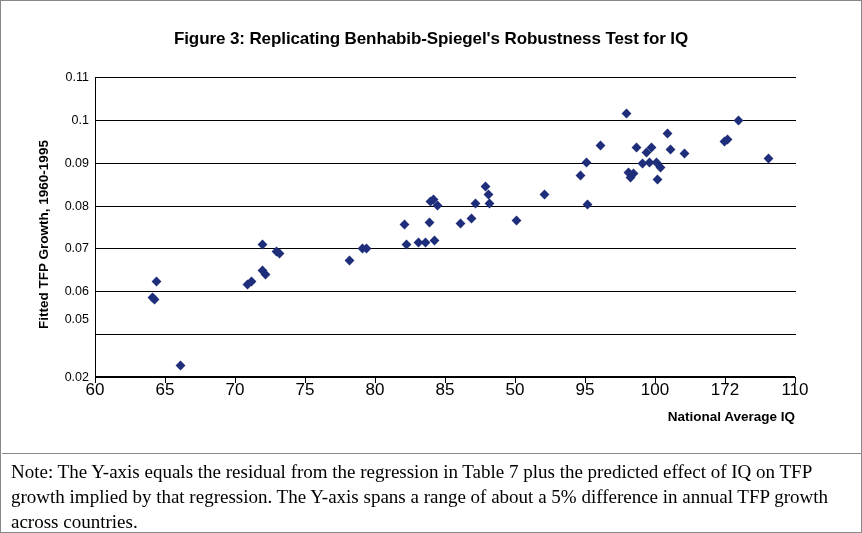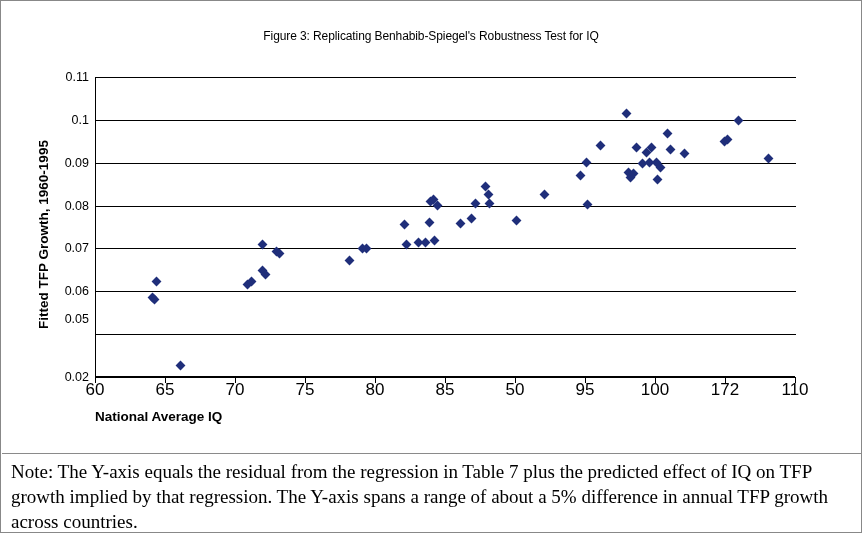--- a/index.html
+++ b/index.html
@@ -33,22 +33,22 @@
     background: #ffffff;
     box-sizing: border-box;
   }
   #chart-title {
     position: absolute;
     left: 0;
     top: 22px;
     width: 848px;
     text-align: center;
     font-family: "Liberation Sans", sans-serif;
-    font-size: 12px;
-    font-weight: normal;
+    font-size: 17px;
+    font-weight: bold;
     color: #000;
     letter-spacing: -0.1px;
   }
   
   #plot-wrap {
     position: absolute;
     left: 88px;
     top: 70px;
     width: 700px;
     height: 300px;
@@ -121,21 +121,21 @@
     font-weight: bold;
     color: #000;
     transform: rotate(-90deg);
     white-space: nowrap;
   }
   #x-axis-label {
     position: absolute;
     left: 0;
     top: 332px;
     width: 700px;
-    text-align: left;
+    text-align: right;
     font-family: "Liberation Sans", sans-serif;
     font-size: 13.5px;
     font-weight: bold;
     color: #000;
   }
   
   #note-divider {
     position: absolute;
     left: 1px;
     top: 452px;

